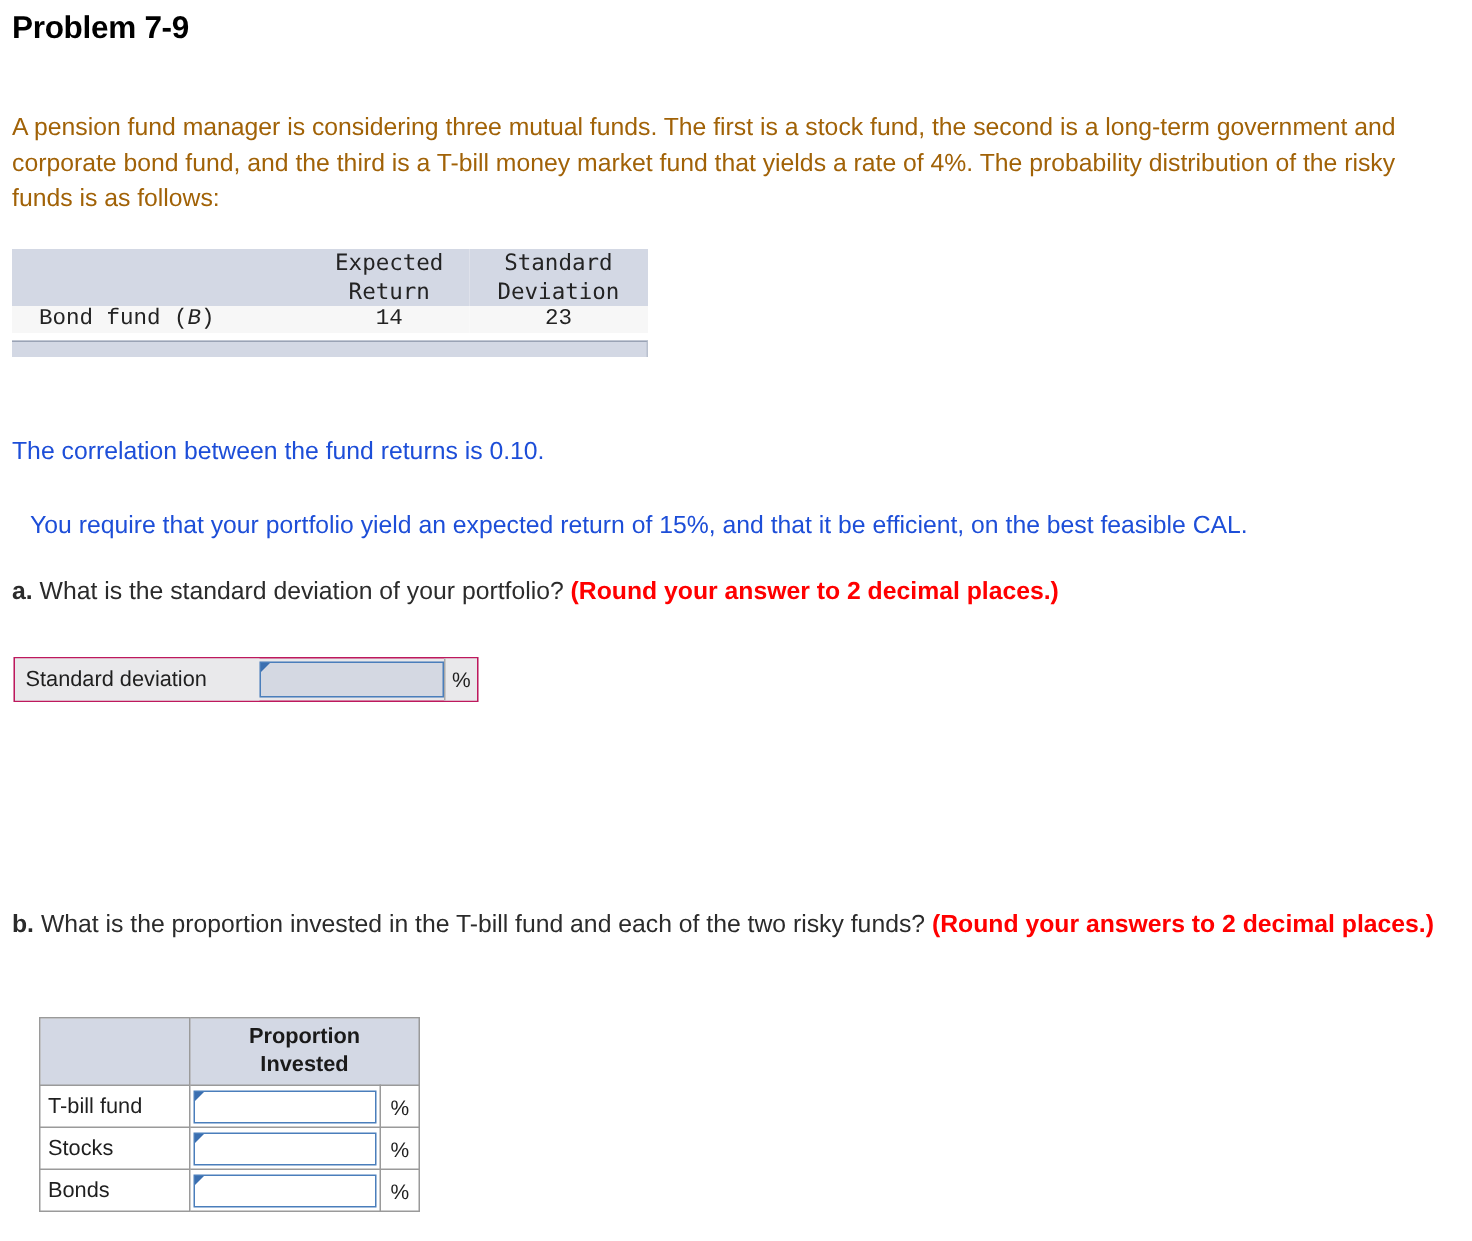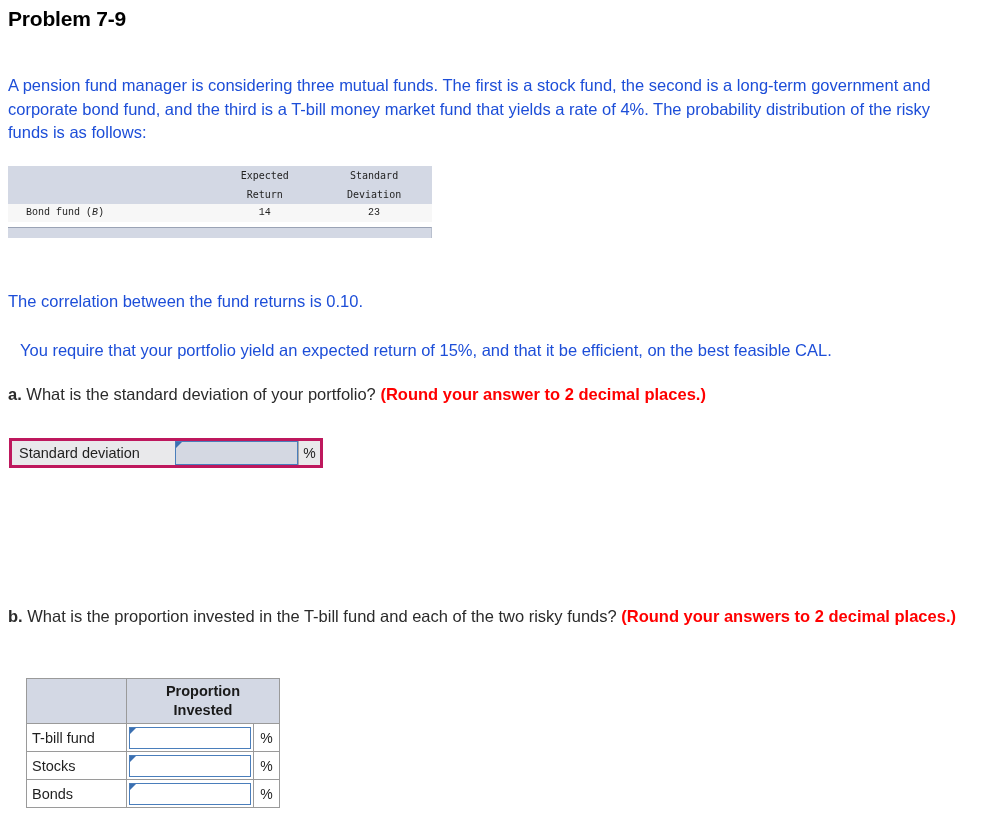--- a/index.html
+++ b/index.html
@@ -28,35 +28,35 @@
   }
 
   
   .intro {
     position: absolute;
     left: 8px;
     top: 74px;
     width: 962px;
     font-size: 16.5px;
     line-height: 23.5px;
-    color: #1d4ed8;
+    color: #a16207;
   }
 
   
   .data-table-wrap {
     position: absolute;
     left: 8px;
     top: 166px;
     width: 424px;
   }
   table.data-table {
     border-collapse: collapse;
     width: 100%;
     font-family: "DejaVu Sans Mono", "Liberation Mono", monospace;
-    font-size: 10px;
+    font-size: 15px;
     color: #232323;
   }
   table.data-table th {
     background: #d3d8e4;
     font-weight: normal;
     padding: 0;
     height: 19px;
     vertical-align: bottom;
     text-align: center;
     white-space: pre;
@@ -112,21 +112,21 @@
   .q-a { top: 382px; width: 960px; }
   .q-b { top: 604px; width: 972px; }
 
   
   .ans-a {
     position: absolute;
     left: 9px;
     top: 438px;
     display: flex;
     align-items: stretch;
-    border: 3px solid #be185d;
+    border: 1px solid #be185d;
     background: #e8e8ea;
     height: 30px;
     box-sizing: border-box;
   }
   .ans-a .lbl {
     display: flex;
     align-items: center;
     padding: 0 11px 0 7px;
     font-size: 14.5px;
     color: #1f1f1f;

